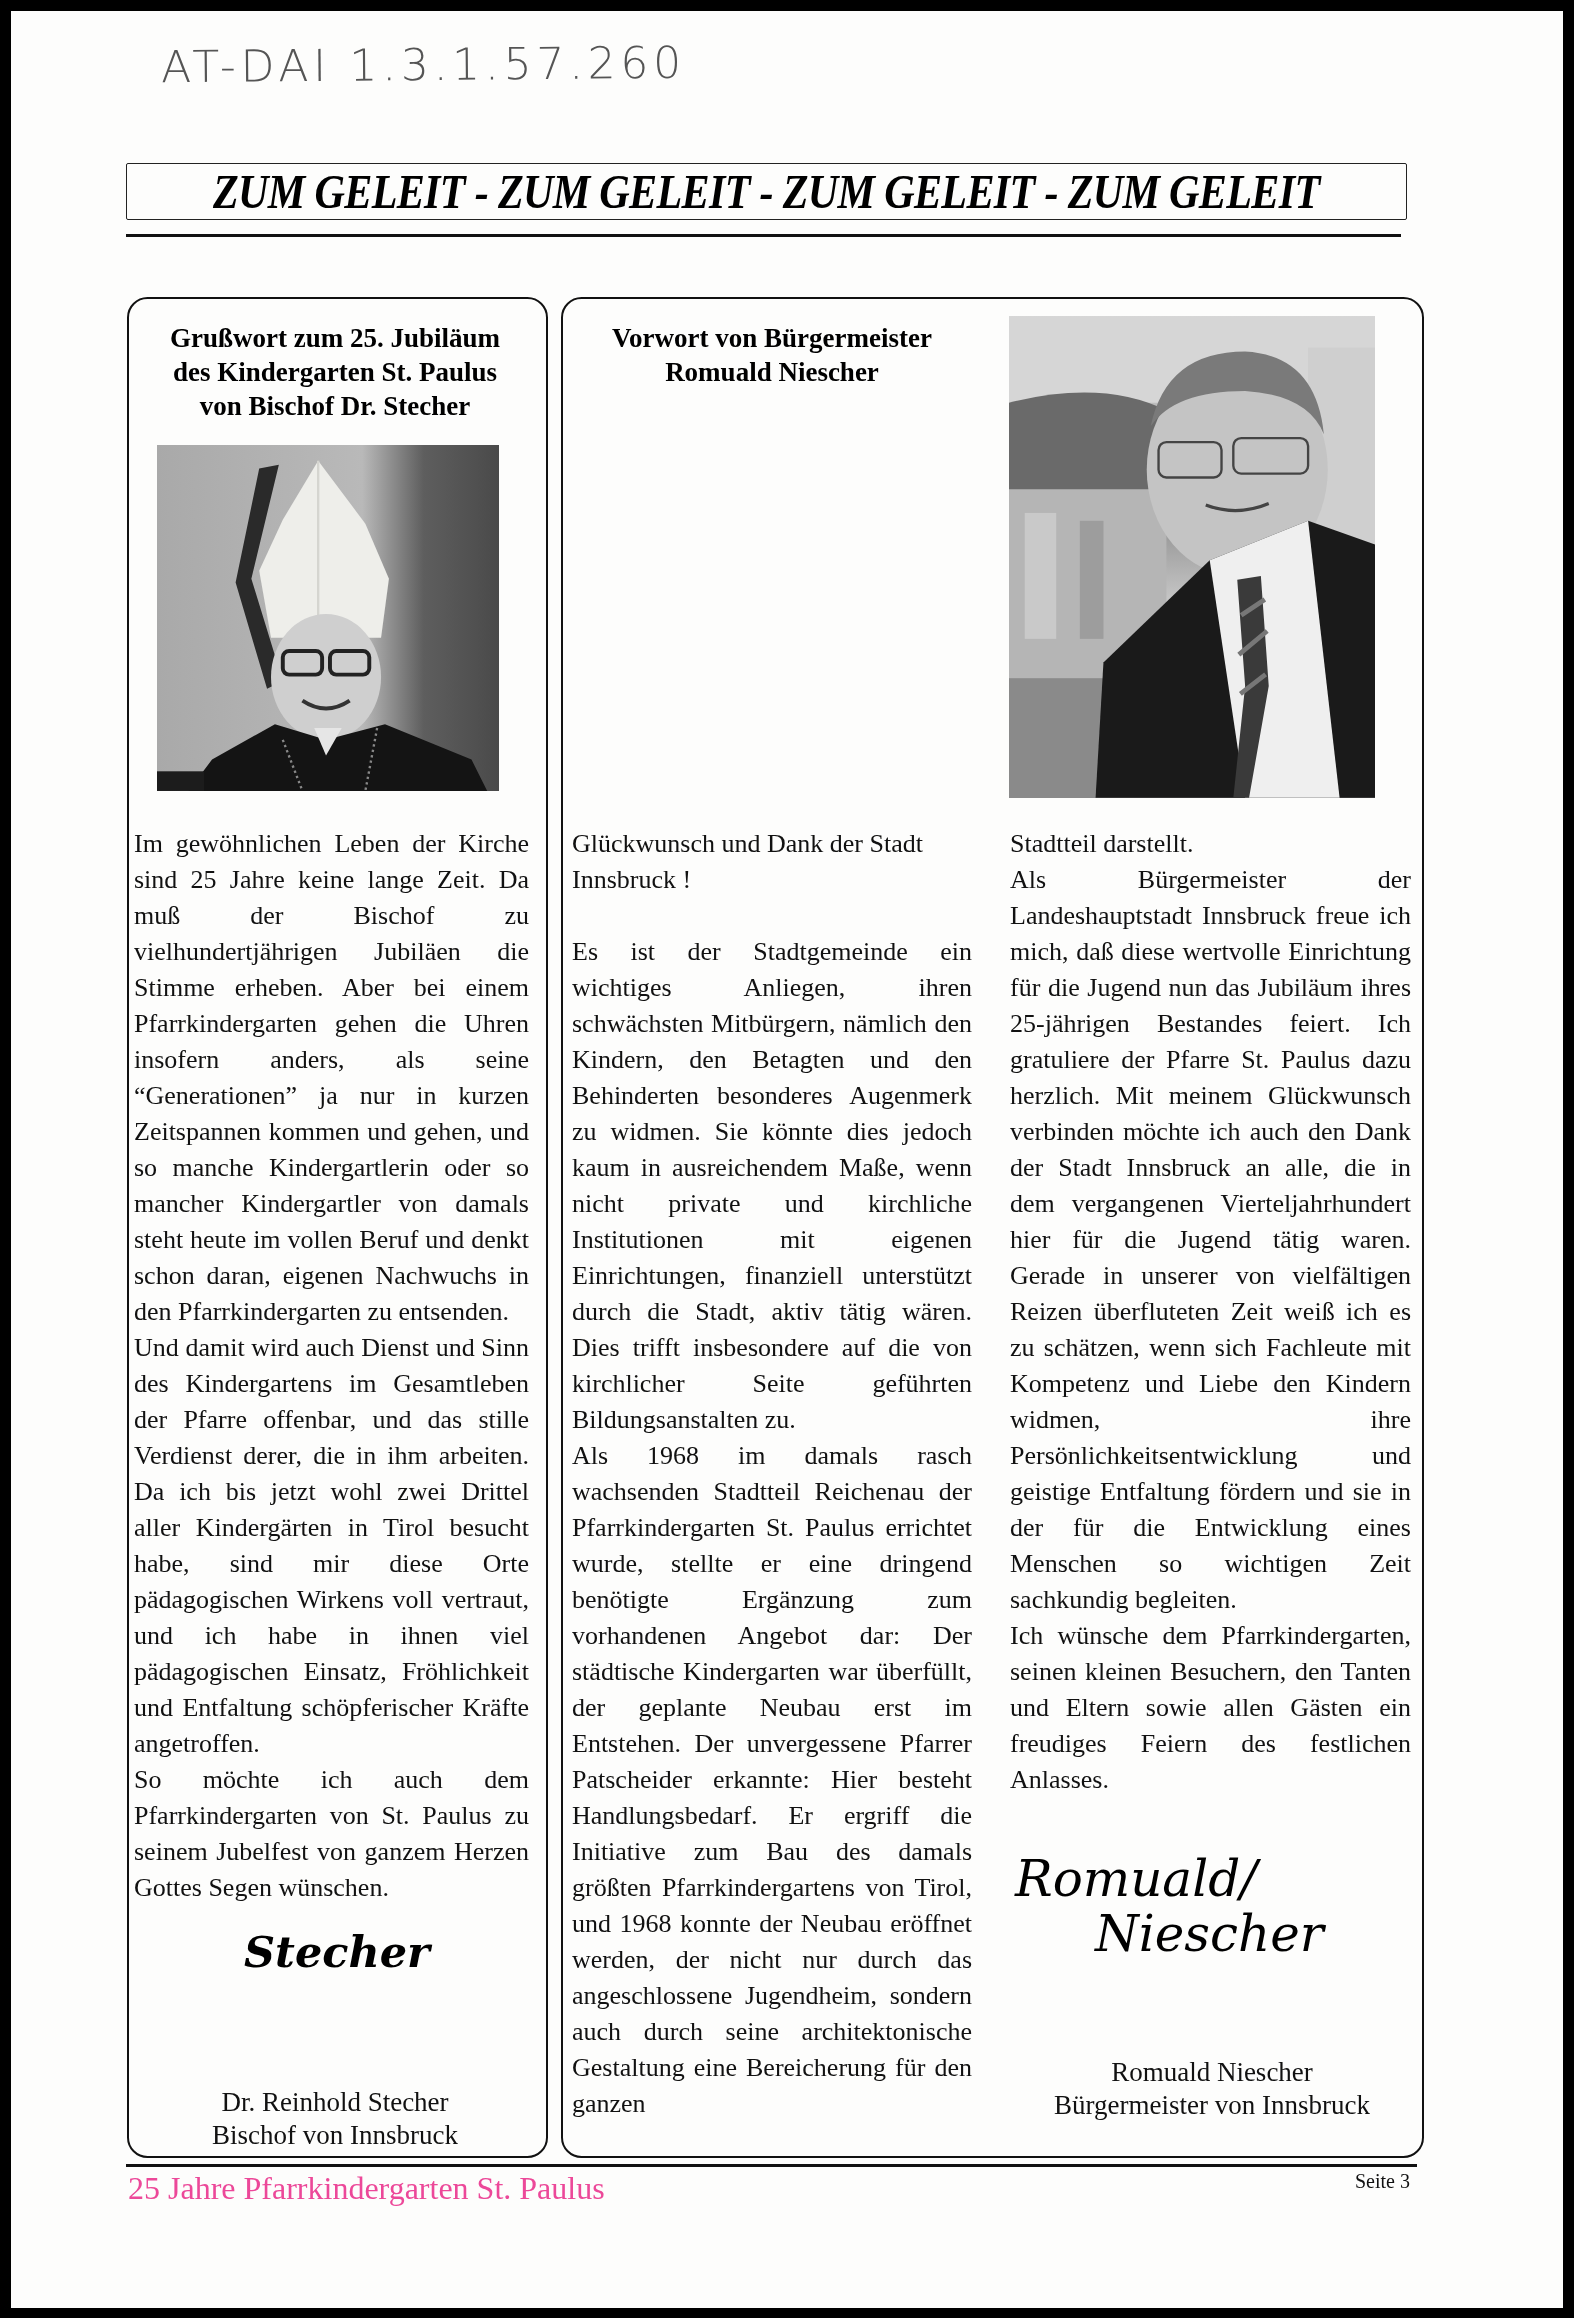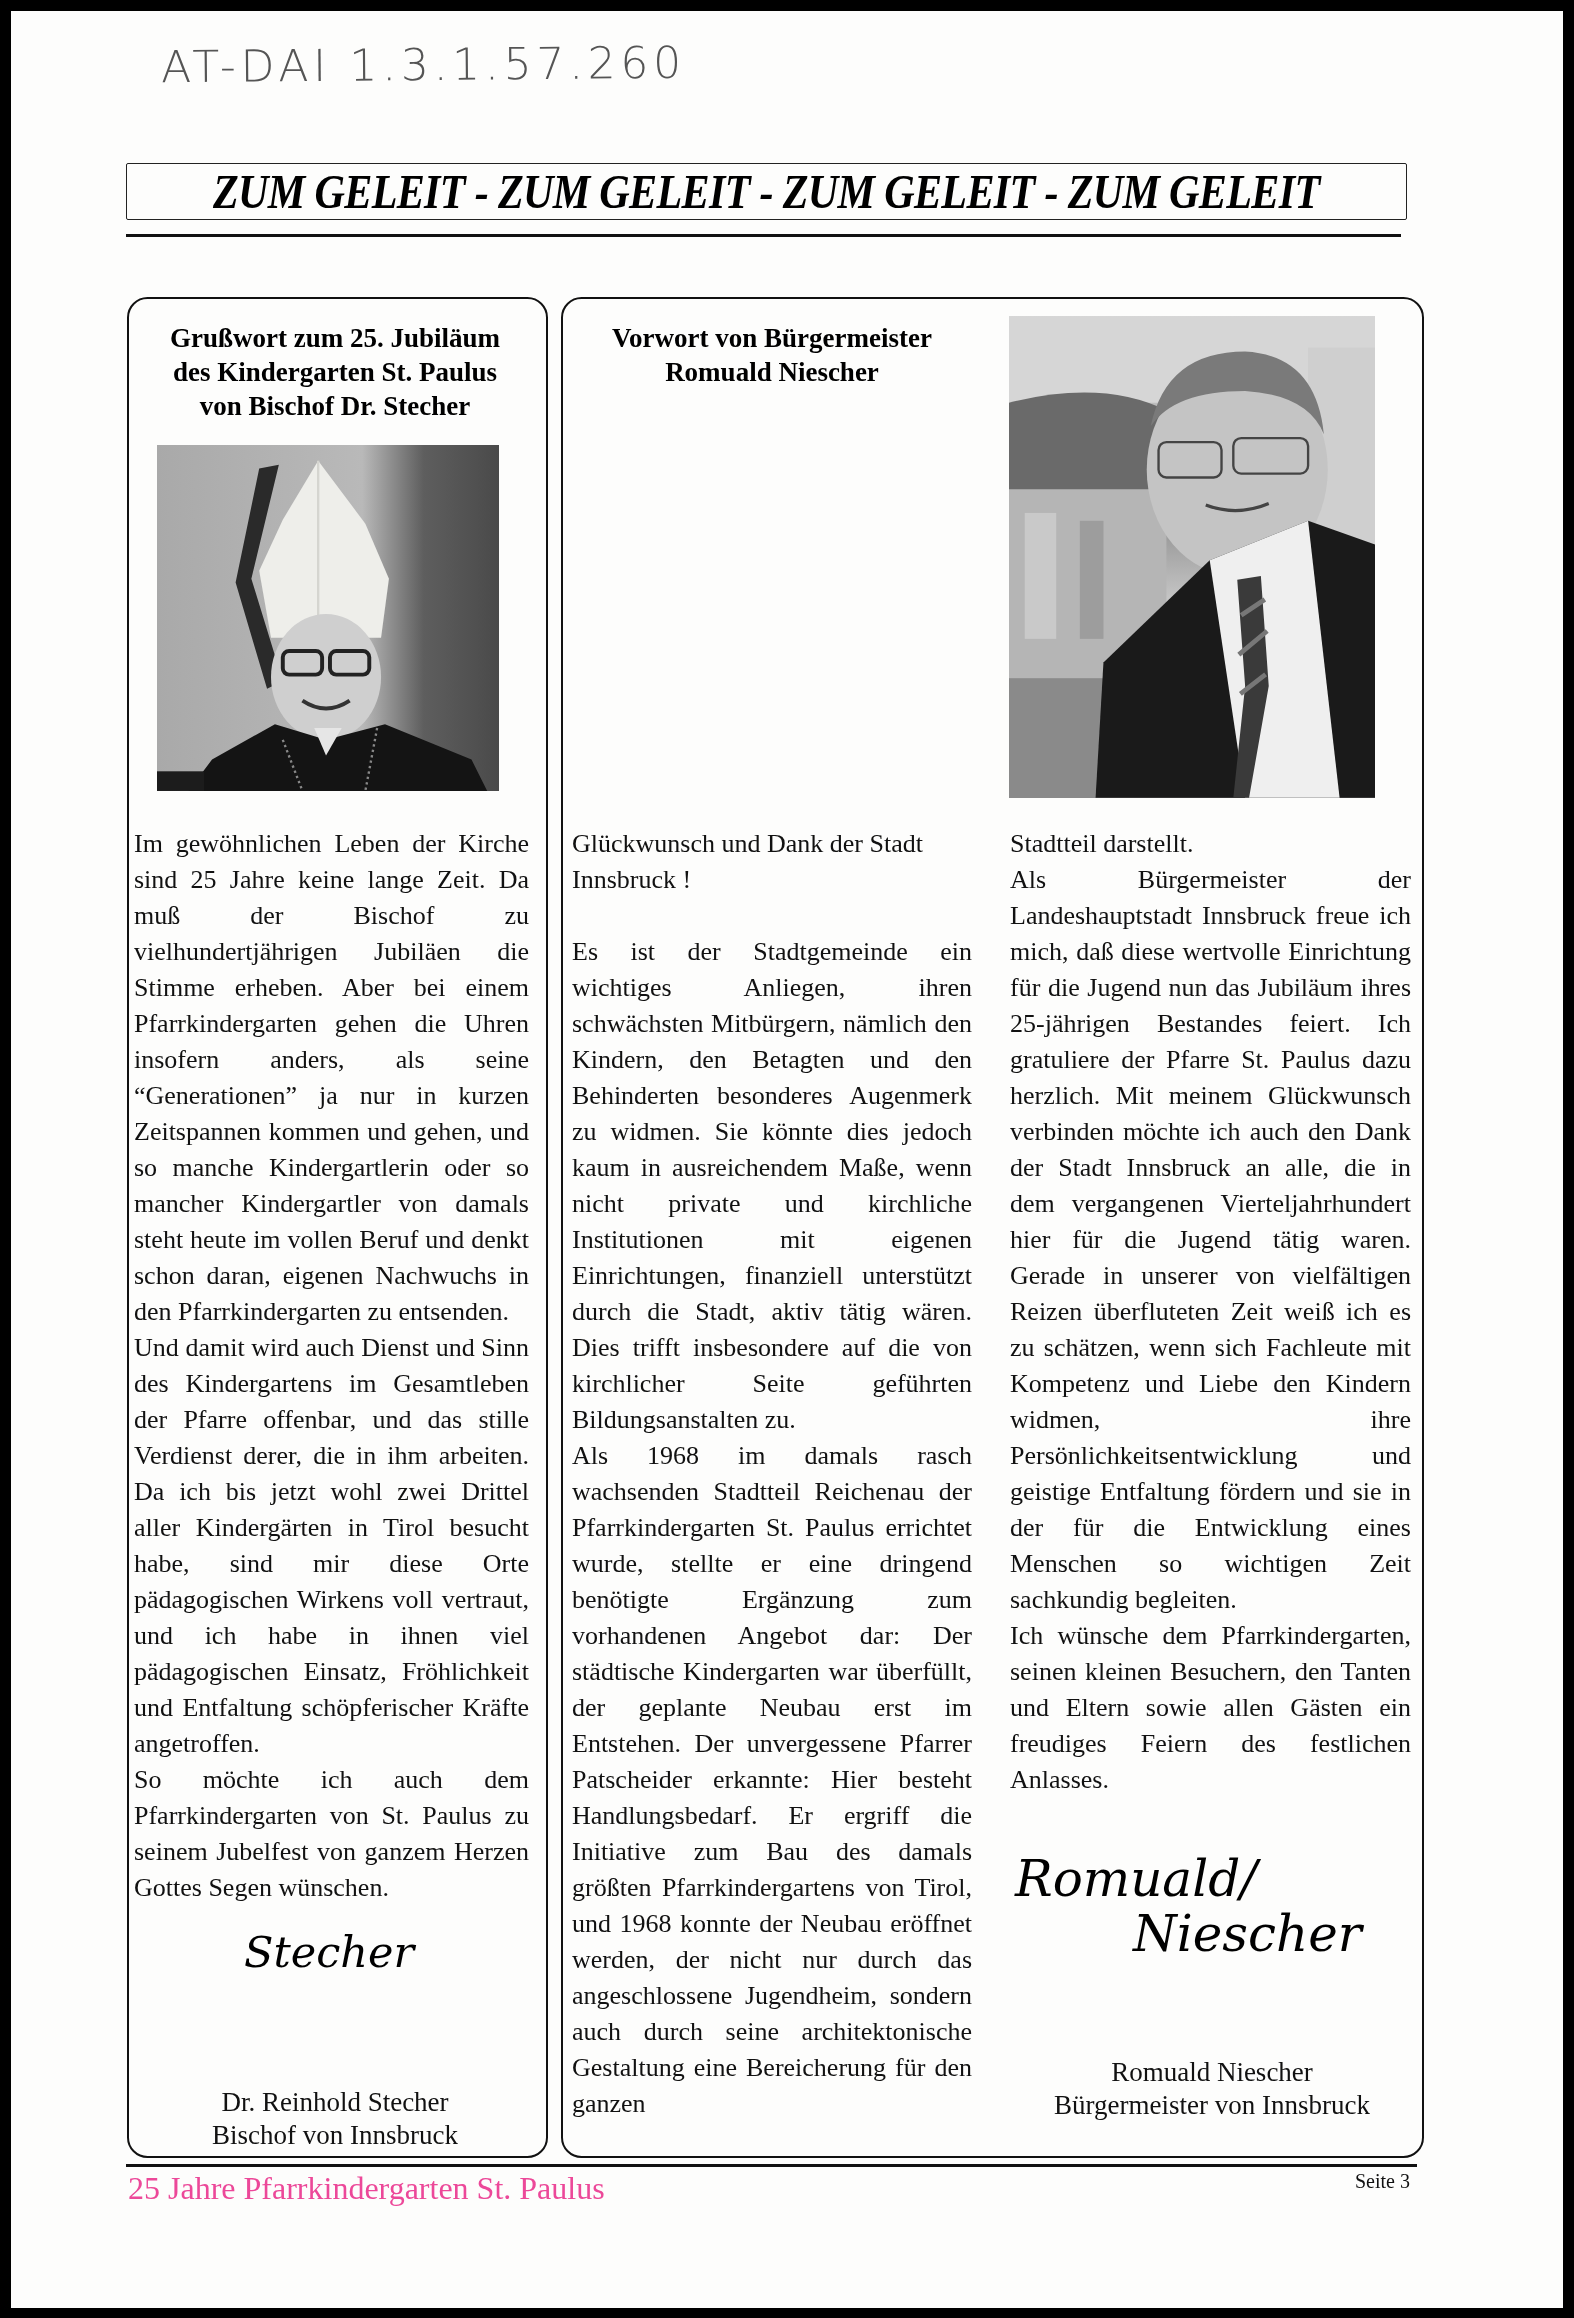--- a/index.html
+++ b/index.html
@@ -164,21 +164,21 @@
   </svg>
 </div>
 
 <div class="body-text col1">
   <p>Im gewöhnlichen Leben der Kirche sind 25 Jahre keine lange Zeit. Da muß der Bischof zu vielhundertjährigen Jubiläen die Stimme erheben. Aber bei einem Pfarrkindergarten gehen die Uhren insofern anders, als seine “Generationen” ja nur in kurzen Zeitspannen kommen und gehen, und so manche Kindergartlerin oder so mancher Kindergartler von damals steht heute im vollen Beruf und denkt schon daran, eigenen Nachwuchs in den Pfarrkindergarten zu entsenden.</p>
   <p>Und damit wird auch Dienst und Sinn des Kindergartens im Gesamtleben der Pfarre offenbar, und das stille Verdienst derer, die in ihm arbeiten. Da ich bis jetzt wohl zwei Drittel aller Kindergärten in Tirol besucht habe, sind mir diese Orte pädagogischen Wirkens voll vertraut, und ich habe in ihnen viel pädagogischen Einsatz, Fröhlichkeit und Entfaltung schöpferischer Kräfte angetroffen.</p>
   <p>So möchte ich auch dem Pfarrkindergarten von St. Paulus zu seinem Jubelfest von ganzem Herzen Gottes Segen wünschen.</p>
 </div>
 
 <div class="signature" style="left:142px; top:1932px; font-size:43px; width:362px;">
-  <div style="margin-left:102px; margin-top:-4.7px;">Stecher</div>
+  <div style="margin-left:102px; margin-top:-4.7px;font-weight:bold;">Stecher</div>
 </div>
 
 <div class="signer" style="left:138px; top:2086px; width:394px;">
   <div>Dr. Reinhold Stecher</div>
   <div>Bischof von Innsbruck</div>
 </div>
 
 <div class="box box-right"></div>
 <div class="heading" style="left:575px; top:321px; width:394px;">
   <div>Vorwort von Bürgermeister</div>
@@ -217,21 +217,21 @@
 </div>
 
 <div class="body-text col3">
   <p>Stadtteil darstellt.</p>
   <p>Als Bürgermeister der Landeshauptstadt Innsbruck freue ich mich, daß diese wertvolle Einrichtung für die Jugend nun das Jubiläum ihres 25-jährigen Bestandes feiert. Ich gratuliere der Pfarre St. Paulus dazu herzlich. Mit meinem Glückwunsch verbinden möchte ich auch den Dank der Stadt Innsbruck an alle, die in dem vergangenen Vierteljahrhundert hier für die Jugend tätig waren. Gerade in unserer von vielfältigen Reizen überfluteten Zeit weiß ich es zu schätzen, wenn sich Fachleute mit Kompetenz und Liebe den Kindern widmen, ihre Persönlichkeitsentwicklung und geistige Entfaltung fördern und sie in der für die Entwicklung eines Menschen so wichtigen Zeit sachkundig begleiten.</p>
   <p>Ich wünsche dem Pfarrkindergarten, seinen kleinen Besuchern, den Tanten und Eltern sowie allen Gästen ein freudiges Feiern des festlichen Anlasses.</p>
 </div>
 
 <div class="signature" style="left:1015px; top:1850px; font-size:50px; width:409px;">
   <div>Romuald/</div>
-  <div style="margin-left:118px; margin-top:-3.1px;">Niescher</div>
+  <div style="margin-left:80px; margin-top:-3.1px;">Niescher</div>
 </div>
 
 <div class="signer" style="left:1015px; top:2056px; width:394px;">
   <div>Romuald Niescher</div>
   <div>Bürgermeister von Innsbruck</div>
 </div>
 
 <div class="footer-rule"></div>
 <div class="footer-left">25 Jahre Pfarrkindergarten St. Paulus</div>
 <div class="footer-right">Seite 3</div>

